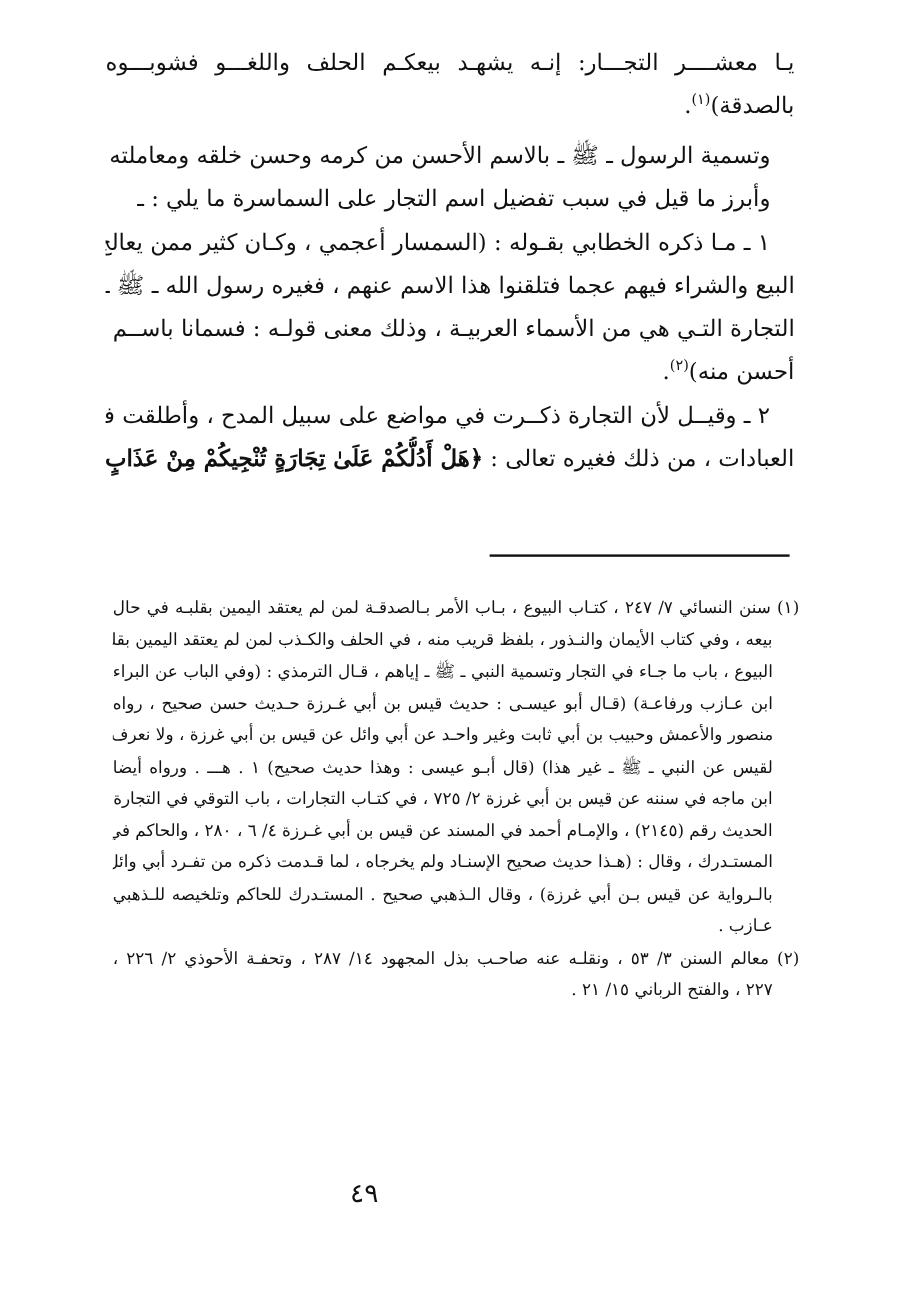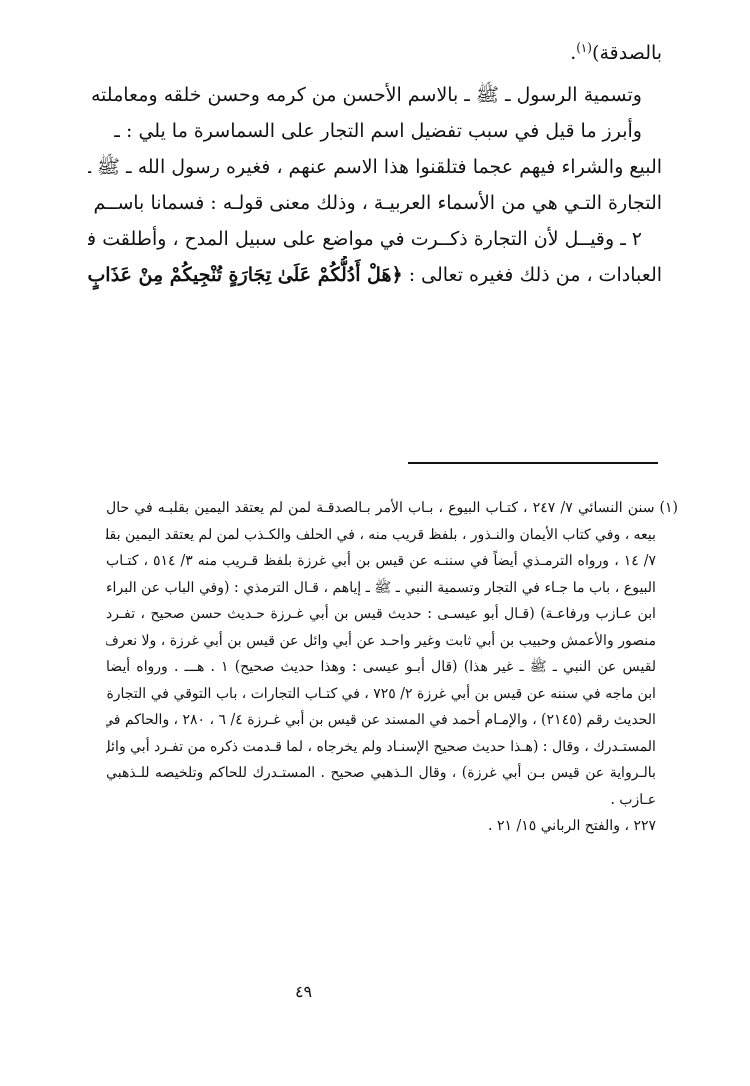--- a/index.html
+++ b/index.html
@@ -59,21 +59,21 @@
     .separator {
       position: absolute;
       left: 408px;
       top: 462px;
       width: 250px;
       height: 2px;
       background: #111111;
     }
     .footnotes {
       position: absolute;
-      left: 106px;
+      left: 94px;
       top: 494px;
       width: 572px;
       direction: rtl;
       font-family: "DejaVu Serif", serif;
       font-size: 14px;
       line-height: 26.5px;
     }
     .fn-line {
       display: block;
       white-space: nowrap;
@@ -87,62 +87,65 @@
     .fn-line.last {
       text-align-last: right;
     }
     .page-number {
       position: absolute;
       left: 0;
       width: 607px;
       top: 982px;
       text-align: center;
       font-family: "DejaVu Serif", serif;
-      font-size: 16px;
+      font-size: 22px;
       direction: rtl;
     }
   </style>
 </head>
 <body>
 
 <div class="page">
 
   <div class="main-text">
 
+    <span class="line">يـا معشــــر التجـــار: إنـه يشهـد بيعكـم الحلف واللغـــو فشوبـــوه</span>
     <span class="line last"><span>بالصدقة)</span><span class="fn-ref">(١)</span><span>.</span></span>
 
     <div class="para-gap"></div>
 
     <span class="line indent last">وتسمية الرسول ـ ﷺ ـ بالاسم الأحسن من كرمه وحسن خلقه ومعاملته .</span>
 
     <span class="line indent last">وأبرز ما قيل في سبب تفضيل اسم التجار على السماسرة ما يلي : ـ</span>
 
+    <span class="line indent">١ ـ مـا ذكره الخطابي بقـوله : (السمسار أعجمي ، وكـان كثير ممن يعالج</span>
     <span class="line">البيع والشراء فيهم عجما فتلقنوا هذا الاسم عنهم ، فغيره رسول الله ـ ﷺ ـ إلى</span>
     <span class="line">التجارة التـي هي من الأسماء العربيـة ، وذلك معنى قولـه : فسمانا باســم هو</span>
+    <span class="line last"><span>أحسن منه)</span><span class="fn-ref">(٢)</span><span>.</span></span>
 
     <span class="line indent">٢ ـ وقيــل لأن التجارة ذكــرت في مواضع على سبيل المدح ، وأطلقت في</span>
     <span class="line"><span>العبادات ، من ذلك فغيره تعالى :</span> <span class="quran">﴿هَلْ أَدُلُّكُمْ عَلَىٰ تِجَارَةٍ تُنْجِيكُمْ مِنْ عَذَابٍ</span></span>
 
   </div>
 
   <div class="separator"></div>
 
   <div class="footnotes">
 
     <span class="fn-line"><span>(١)</span> <span>سنن النسائي ٧/ ٢٤٧ ، كتـاب البيوع ، بـاب الأمر بـالصدقـة لمن لم يعتقد اليمين بقلبـه في حال</span></span>
     <span class="fn-line cont">بيعه ، وفي كتاب الأيمان والنـذور ، بلفظ قريب منه ، في الحلف والكـذب لمن لم يعتقد اليمين بقلبه</span>
-    <span class="fn-line cont">٧/ ١٤ ، ورواه الترمـذي أيضاً في سننـه عن قيس بن أبي غرزة بلفظ قـريب منه ٣/ ٥١٤ ، كتـاب</span>
     <span class="fn-line cont">البيوع ، باب ما جـاء في التجار وتسمية النبي ـ ﷺ ـ إياهم ، قـال الترمذي : (وفي الباب عن البراء</span>
-    <span class="fn-line cont">ابن عـازب ورفاعـة) (قـال أبو عيسـى : حديث قيس بن أبي غـرزة حـديث حسن صحيح ، تفـرد</span>
+    <span class="fn-line cont">ابن عـازب ورفاعـة) (قـال أبو عيسـى : حديث قيس بن أبي غـرزة حـديث حسن صحيح ، رواه</span>
     <span class="fn-line cont">منصور والأعمش وحبيب بن أبي ثابت وغير واحـد عن أبي وائل عن قيس بن أبي غرزة ، ولا نعرف</span>
     <span class="fn-line cont">لقيس عن النبي ـ ﷺ ـ غير هذا) (قال أبـو عيسى : وهذا حديث صحيح) ١ . هـــ . ورواه أيضا</span>
     <span class="fn-line cont">ابن ماجه في سننه عن قيس بن أبي غرزة ٢/ ٧٢٥ ، في كتـاب التجارات ، باب التوقي في التجارة ،</span>
     <span class="fn-line cont">الحديث رقم (٢١٤٥) ، والإمـام أحمد في المسند عن قيس بن أبي غـرزة ٤/ ٦ ، ٢٨٠ ، والحاكم في</span>
     <span class="fn-line cont">المستـدرك ، وقال : (هـذا حديث صحيح الإسنـاد ولم يخرجاه ، لما قـدمت ذكره من تفـرد أبي وائل</span>
     <span class="fn-line cont">بالـرواية عن قيس بـن أبي غرزة) ، وقال الـذهبي صحيح . المستـدرك للحاكم وتلخيصه للـذهبي</span>
     <span class="fn-line cont last">عـازب .</span>
 
+    <span class="fn-line"><span>(٢)</span> <span>معالم السنن ٣/ ٥٣ ، ونقلـه عنه صاحـب بذل المجهود ١٤/ ٢٨٧ ، وتحفـة الأحوذي ٢/ ٢٢٦ ،</span></span>
     <span class="fn-line cont last">٢٢٧ ، والفتح الرباني ١٥/ ٢١ .</span>
   </div>
 
   <div class="page-number">٤٩</div>
 
 </div>
 
 </body></html>

